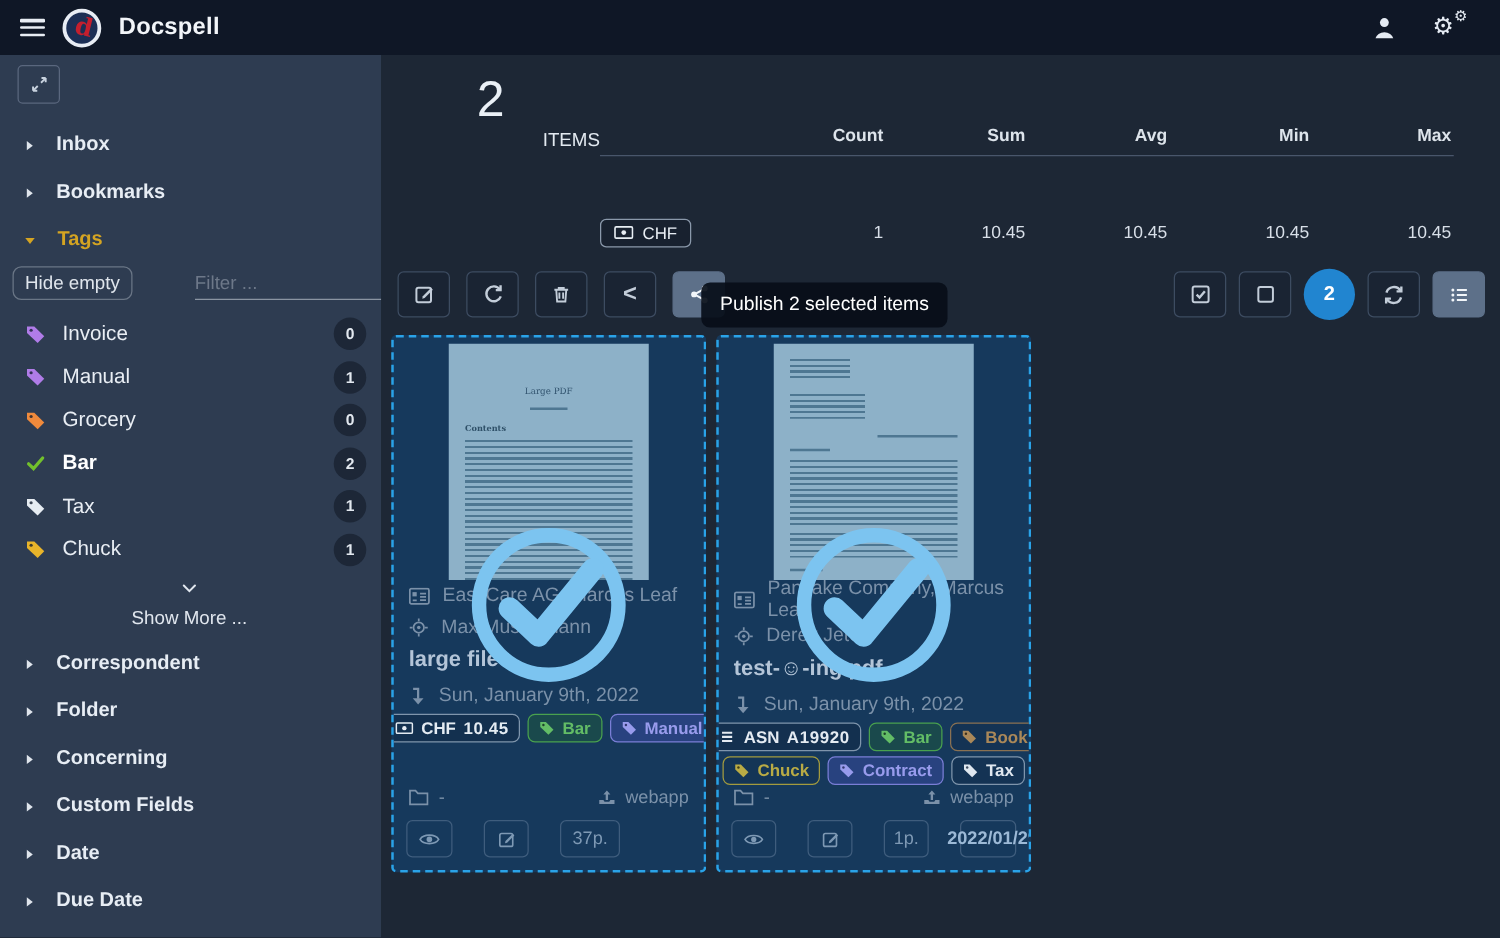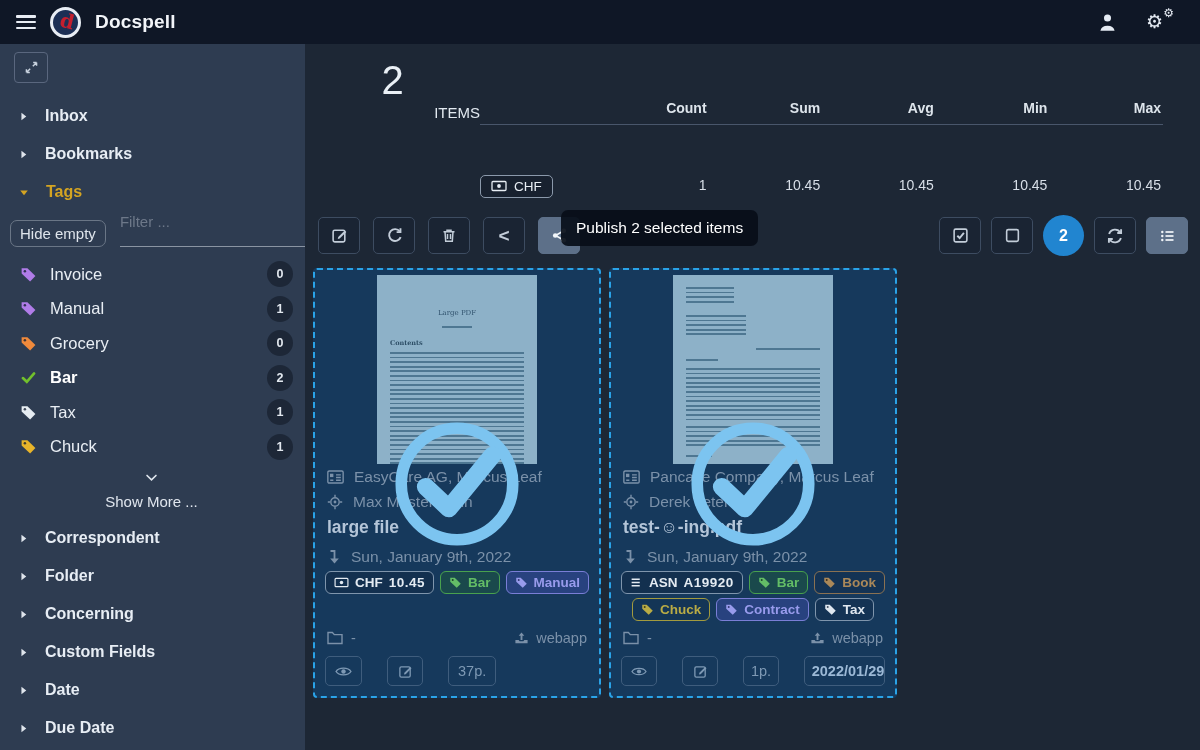--- a/index.html
+++ b/index.html
@@ -48,21 +48,21 @@
   }
   .side-item .caret { color:#dfe5ec; flex:none; }
   .side-item.tags-header { color:#d4a422; }
   .side-item.tags-header .caret { color:#d4a422; }
 
   .tags-controls { display:flex; align-items:flex-end; padding:2px 16px 10px 10px; gap:14px; }
   .hide-empty {
     border:1px solid #6a7686; border-radius:7px; padding:4px 9px; font-size:15px;
     color:#dfe5ec; background:transparent; cursor:pointer; white-space:nowrap;
   }
-  .filter-wrap { flex:1; display:flex; align-items:flex-end; border-bottom:1px solid #8a94a2; padding-bottom:16px; gap:6px; }
+  .filter-wrap { flex:1; display:flex; align-items:flex-end; border-bottom:1px solid #8a94a2; padding-bottom:4px; gap:6px;margin-left:36px; }
   .filter-wrap input {
     flex:1; min-width:0; background:transparent; border:none; outline:none;
     color:#c6cdd6; font-size:15px; font-family:"Liberation Sans", sans-serif;
   }
   .filter-wrap input::placeholder { color:#6d7889; }
 
   .tag-item { display:flex; align-items:center; gap:13px; padding:0 12px 0 20px; height:34.5px; font-size:16.5px; color:#e9eef4; cursor:pointer; }
   .tag-item .tico { flex:none; width:17px; }
   .tag-item.selected { font-weight:bold; color:#ffffff; }
   .tag-count {
@@ -101,21 +101,21 @@
   .tbtn .lt { font-size:19px; font-weight:bold; line-height:1; }
   .toolbar-right { margin-left:auto; display:flex; align-items:center; gap:10px; }
   .sel-count {
     width:41px; height:41px; border-radius:50%; background:#2185d0; color:#fff;
     font-size:16px; font-weight:bold; display:flex; align-items:center; justify-content:center;
   }
 
   
   .cards { display:flex; gap:8px; padding:2px 0 0 8px; align-items:flex-start; }
   .card {
-    width:288px; height:430px; background:#16395c; border:2px dashed #2aa3e8; border-radius:4px;
+    width:252px; height:430px; background:#16395c; border:2px dashed #2aa3e8; border-radius:4px;
     display:flex; flex-direction:column; position:relative; overflow:hidden; cursor:pointer;
   }
   .thumb { height:194px; flex:none; display:flex; justify-content:center; overflow:hidden; }
   .page { width:160px; height:250px; background:#8db1c8; margin-top:5px; padding:10px 13px; flex:none; }
   .pg-title { font-size:7px; text-align:center; color:#31536e; margin-top:24px; font-family:"DejaVu Serif", serif; }
   .pg-dateline-c { width:30px; height:2px; background:#4e7792; margin:9px auto 0; }
   .pg-heading { font-size:6.5px; font-weight:bold; color:#2f5068; margin-top:11px; font-family:"DejaVu Serif", serif; }
   .pg-lines { background-image:repeating-linear-gradient(to bottom,#4e7792 0px,#4e7792 1.8px,transparent 1.8px,transparent 4.6px); }
   .l-main { height:118px; margin-top:5px; }
   .pg-block1 { width:48px; height:16px; margin-top:2px; }
@@ -155,21 +155,21 @@
   .fbadge {
     min-width:36px; height:30px; border:1px solid #3f5d7d; border-radius:5px;
     color:#7e99b4; display:inline-flex; align-items:center; justify-content:center; padding:0 9px;
     font-size:14.5px; gap:7px;
   }
   .fbadge.due { margin-left:auto; color:#9cb9d6; font-weight:bold; }
 
   .check-overlay { position:absolute; top:146px; left:50%; margin-left:-68px; pointer-events:none; }
 
   .tooltip {
-    position:absolute; left:256px; top:166px; z-index:30;
+    position:absolute; left:256px; top:182px; z-index:30;
     background:rgba(7,14,25,.93); color:#ffffff; font-size:15.5px;
     padding:9px 15px; border-radius:7px; white-space:nowrap;
   }
 </style>
 </head>
 <body>
 
 <div class="navbar">
   <div class="burger">
       <span></span>

